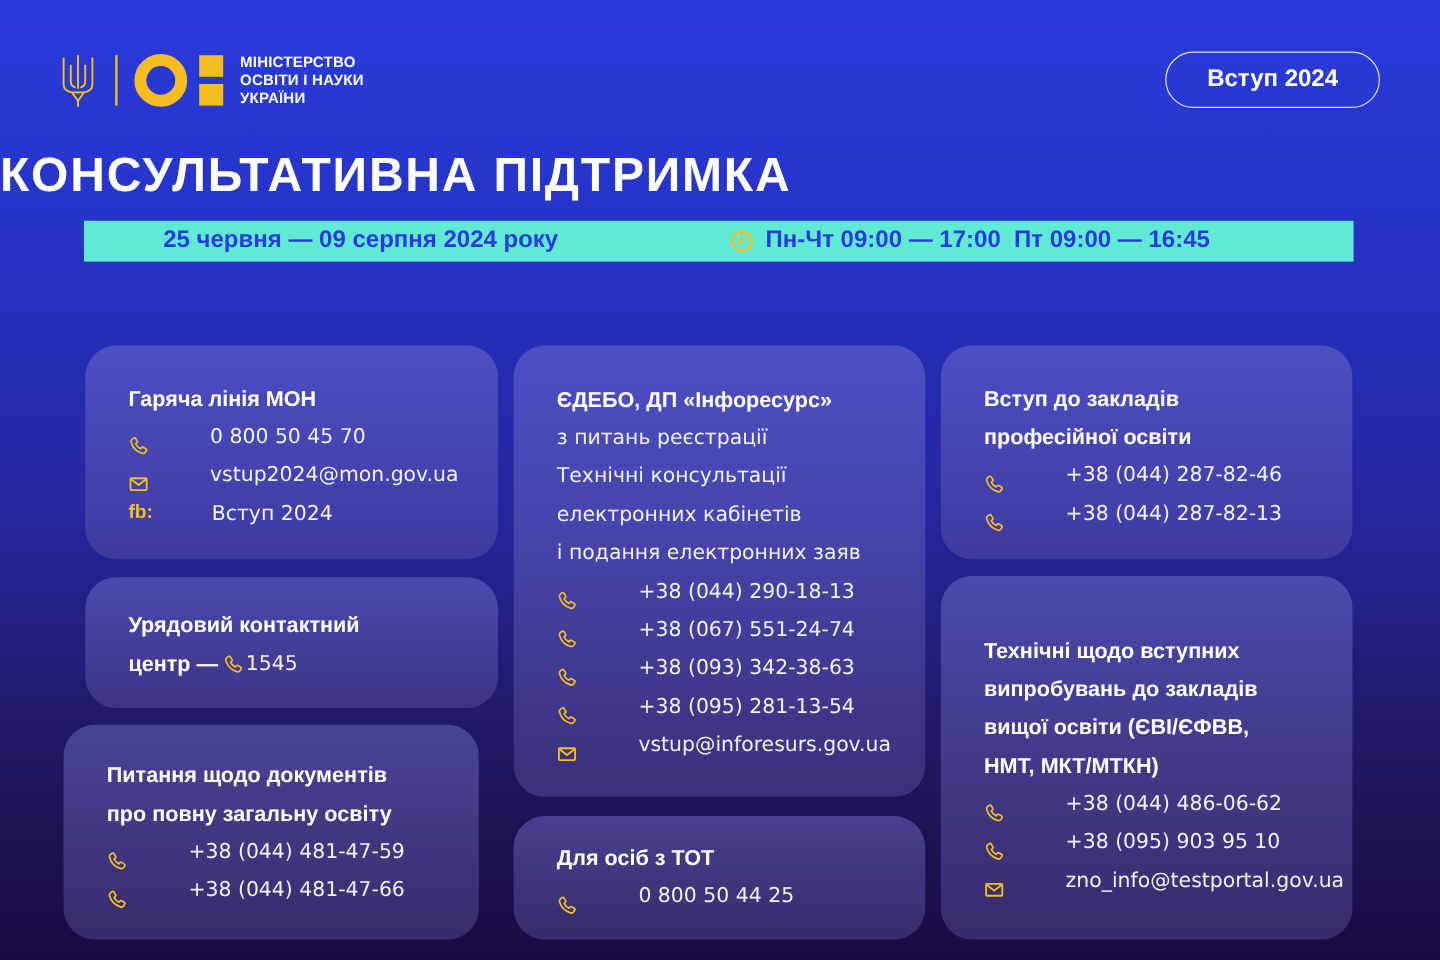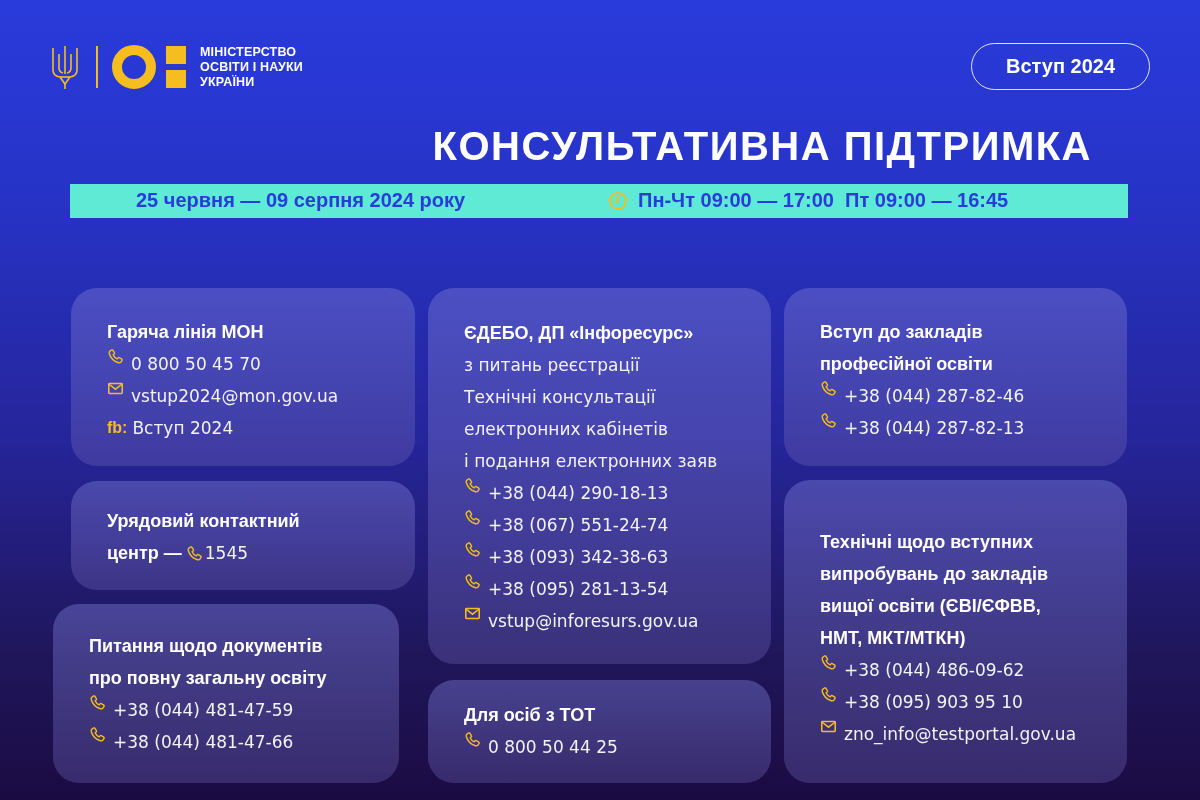--- a/index.html
+++ b/index.html
@@ -21,21 +21,21 @@
     }
     .logo-text div { white-space: nowrap; }
     .badge {
       position: absolute; left: 971px; top: 43px; width: 179px; height: 47px;
       border: 1.5px solid rgba(255,255,255,0.85); border-radius: 24px;
       display: flex; align-items: center; justify-content: center;
       font-family: "Liberation Sans", sans-serif; font-weight: 700; font-size: 20px;
       color: #fff; background: transparent;
     }
     .title {
-      position: absolute; left: 0; top: 124px; width: 1092px; text-align: right;
+      position: absolute; left: 0; top: 124px; width: 1092px; text-align: left;
       font-family: "Liberation Sans", sans-serif; font-weight: 700;
       font-size: 40px; letter-spacing: 1.5px; color: #fff;
     }
     .dateband {
       position: absolute; left: 70px; top: 184px; width: 1058px; height: 34px;
       background: #5eead4;
       font-family: "Liberation Sans", sans-serif; font-weight: 700;
       font-size: 20px; color: #2a3bdc;
     }
     .dateband .dates { position: absolute; left: 66px; top: 5px; white-space: nowrap; }
@@ -46,23 +46,23 @@
       background: linear-gradient(180deg, rgba(120,120,210,0.45) 0%, rgba(110,100,180,0.35) 100%);
       border-radius: 26px;
       padding: 30px 34px 0 36px;
       margin-top: 47px;
     }
     .card .h {
       font-family: "Liberation Sans", sans-serif; font-weight: 700;
       font-size: 18px; line-height: 32px; color: #fff; white-space: nowrap;
     }
     .card .row {
-      display: flex; align-items: flex-start; white-space: nowrap;
+      display: flex; align-items: flex-end; white-space: nowrap;
       font-family: "DejaVu Sans", sans-serif; font-weight: 400;
-      font-size: 17px; line-height: 32px; color: #f2f2f7;
+      font-size: 17px; line-height: 32px; color: #f2f2f7; gap: 44px;
     }
     .card .plain {
       font-family: "DejaVu Sans", sans-serif; font-weight: 400;
       font-size: 17px; line-height: 32px; color: #f2f2f7; white-space: nowrap;
     }
     .ico { width: 17px; height: 17px; margin-right: 7px; flex: 0 0 auto; }
     .fb { color: #f5bd1f; font-weight: 700; font-family: "Liberation Sans", sans-serif; margin-right: 5px; font-size: 16px; }
     .inline-phone { display: inline-flex; align-items: center; font-weight: 400; font-family: "DejaVu Sans", sans-serif; font-size: 17px; color: #f2f2f7; }
     .inline-phone .ico { margin-right: 2px; margin-left: 4px; }
   </style>
@@ -236,21 +236,21 @@
 
 <div class="card" style="left:784px; top:433px; width:343px; height:303px; padding-top:46px;">
   <div class="h">Технічні щодо вступних</div>
   <div class="h">випробувань до закладів</div>
   <div class="h">вищої освіти (ЄВІ/ЄФВВ,</div>
   <div class="h">НМТ, МКТ/МТКН)</div>
   <div class="row">
     <svg class="ico">
         <use href="#phone"></use>
       </svg>
-    <span>+38 (044) 486-09-62</span>
+    <span>+38 (044) 486-06-62</span>
   </div>
   <div class="row">
     <svg class="ico">
         <use href="#phone"></use>
       </svg>
     <span>+38 (095) 903 95 10</span>
   </div>
   <div class="row">
     <svg class="ico">
         <use href="#mail"></use>

